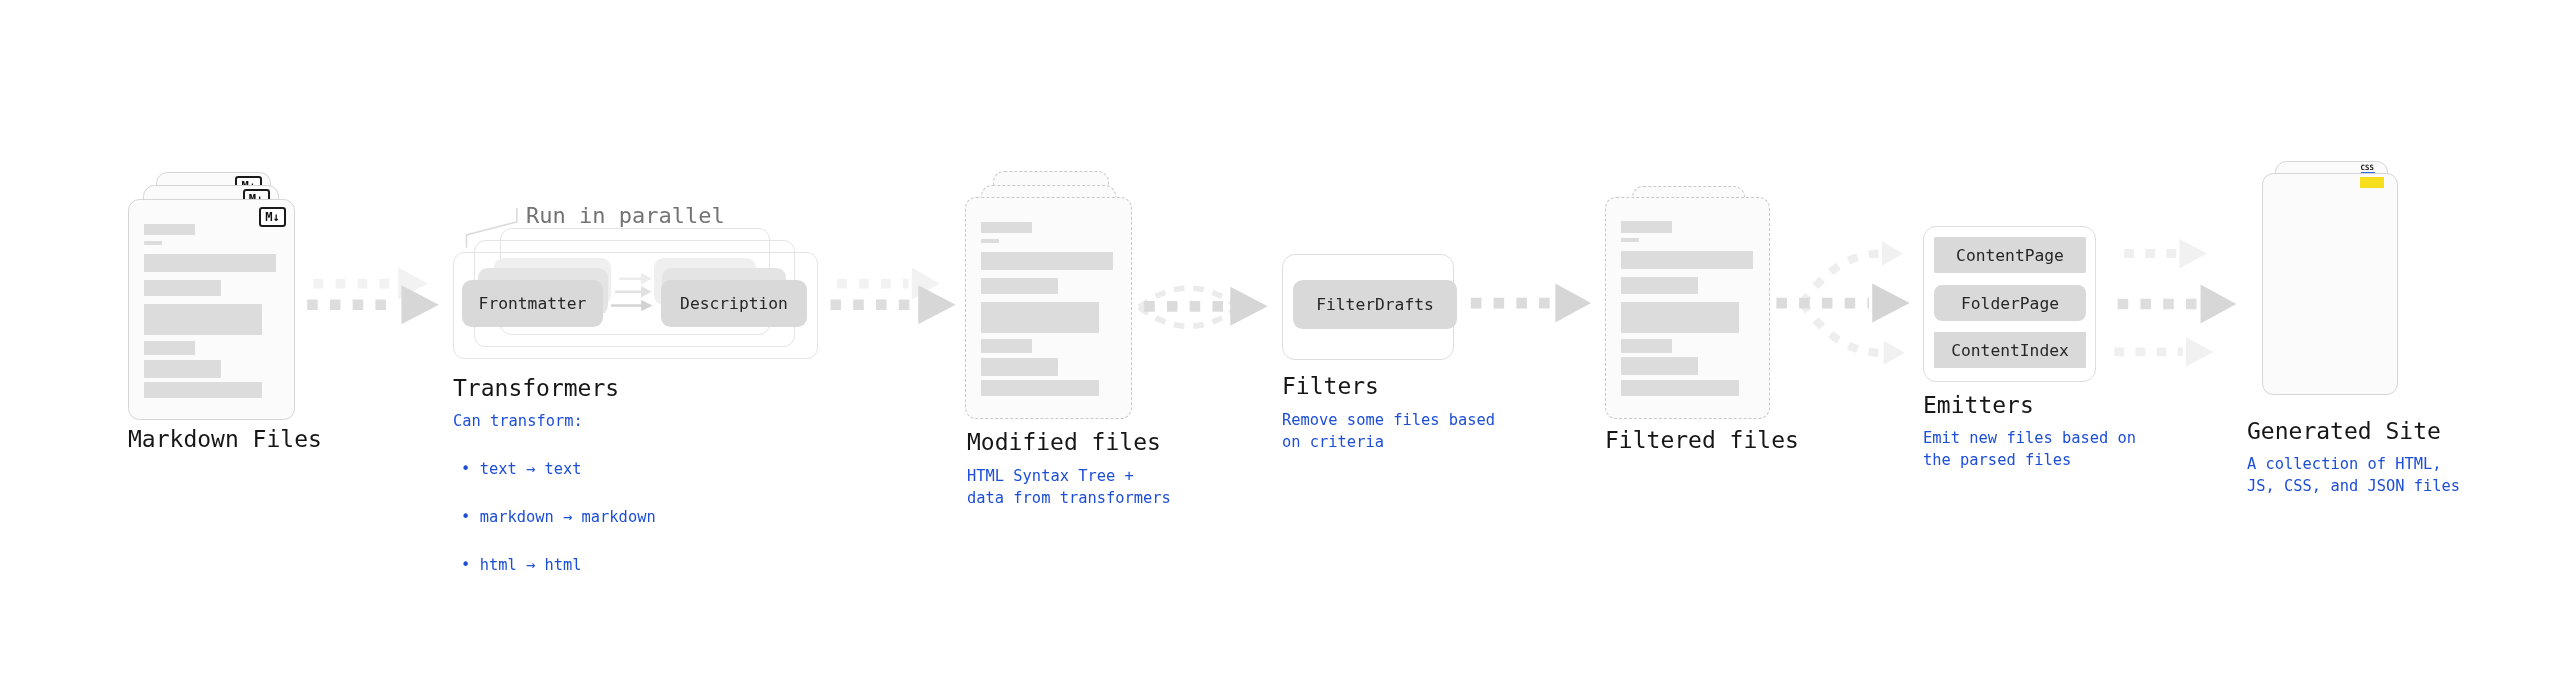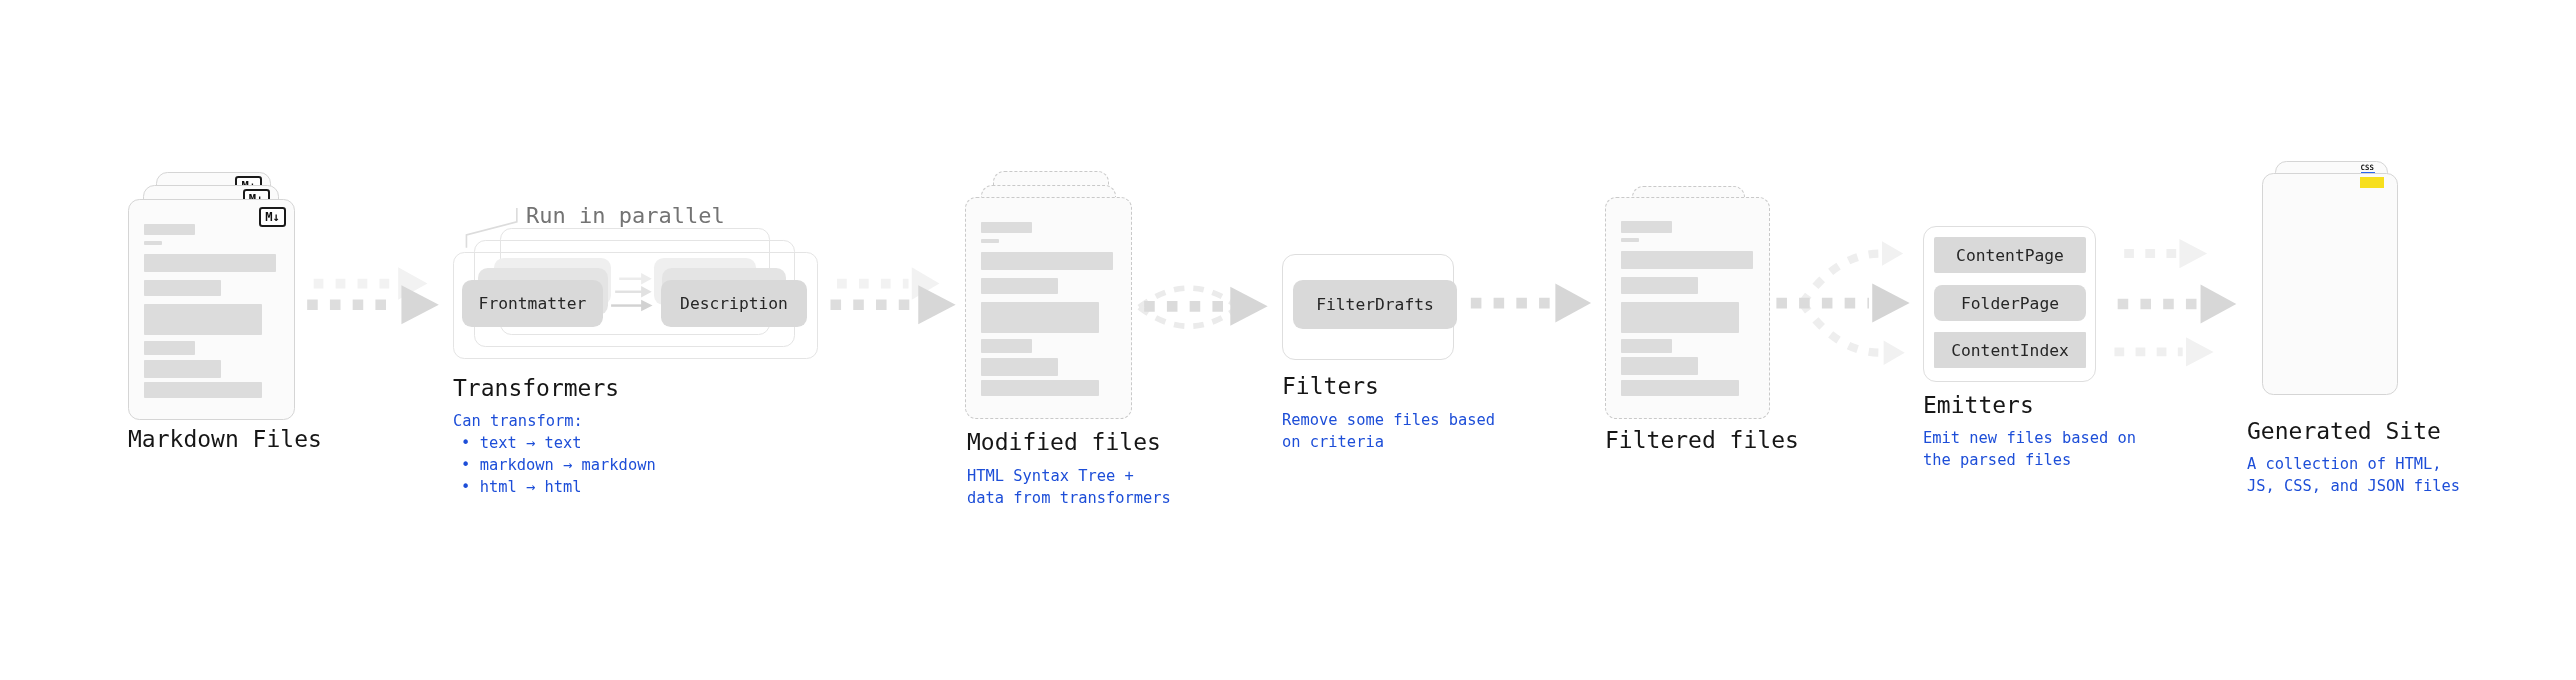--- a/index.html
+++ b/index.html
@@ -40,21 +40,21 @@
   .panel{position:absolute;box-sizing:border-box;border:1.6px solid #dedede;border-radius:13px;background:#ffffff;}
   .chip{position:absolute;box-sizing:border-box;border-radius:9.8px;background:#d9d9d9;
         display:flex;align-items:center;justify-content:center;
         font-size:16.3px;color:#262626;}
   .chip.ghost1{background:#e4e4e4;}
   .chip.ghost2{background:#efefef;}
 
   
   .stage-title{position:absolute;font-size:23px;font-weight:500;color:#161616;white-space:nowrap;}
   .stage-desc{position:absolute;font-size:15.4px;color:#1d4ed8;line-height:22px;white-space:nowrap;}
-  .stage-desc .indent{padding-left:8.1px;}
+  .stage-desc .indent{padding-left:8.1px;margin-top:26px;}
   .note{position:absolute;font-size:22px;color:#737373;white-space:nowrap;}
 </style>
 </head>
 <body>
 
 <div class="canvas">
 
   <svg class="arrows" width="2576" height="681" viewBox="0 0 3170 838">
 
     <g>

